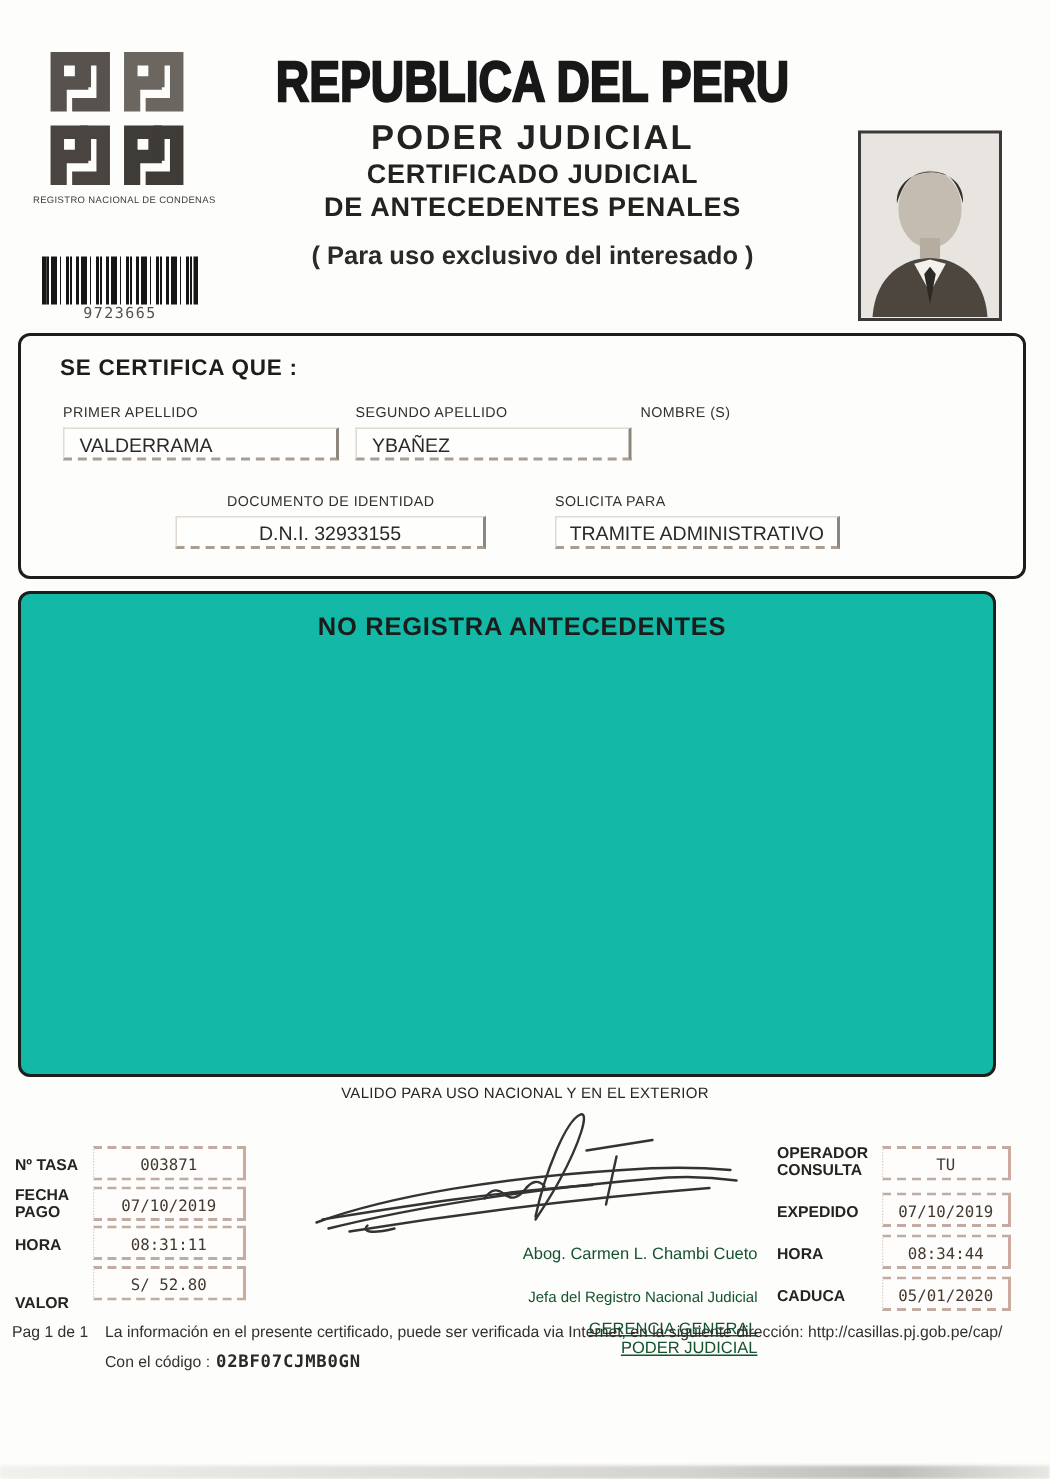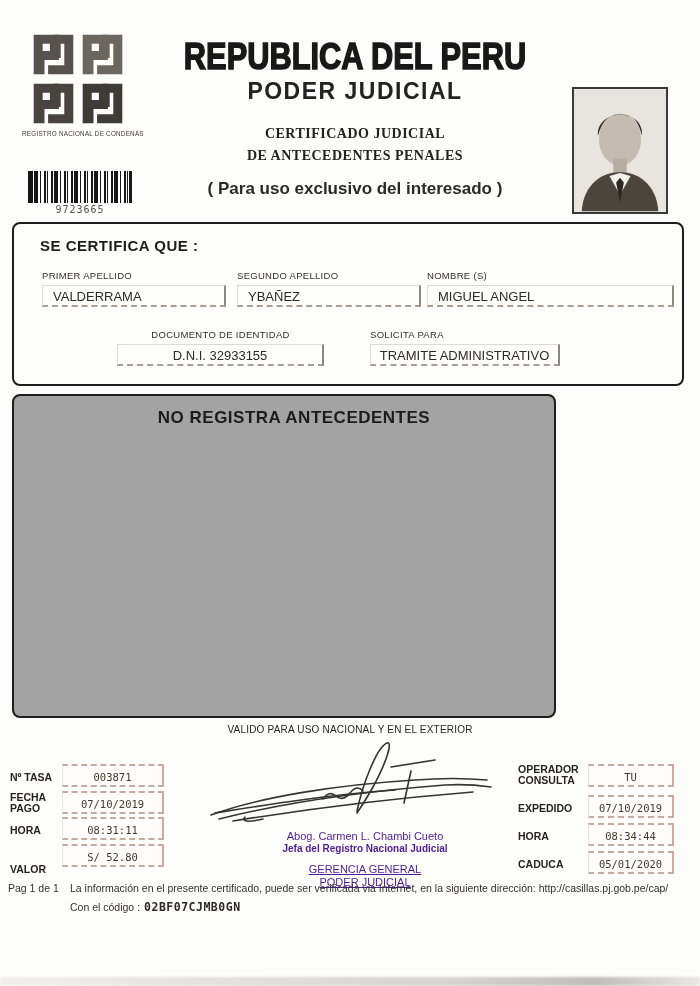--- a/index.html
+++ b/index.html
@@ -37,21 +37,21 @@
   }
 
   .header-text { position: absolute; left: 140px; top: 34px; width: 430px; text-align: center; }
   .main-title {
     font-size: 35px; font-weight: bold; color: #181818;
     letter-spacing: 0px; white-space: nowrap;
     transform: scaleX(0.88) scaleY(1.08); transform-origin: center top;
     -webkit-text-stroke: 1.4px #181818;
   }
   .sub-title { font-size: 23px; font-weight: bold; letter-spacing: 1.5px; margin-top: 4px; color: #222; }
-  .doc-title { font-size: 14px; font-weight: bold; letter-spacing: 0.5px; margin-top: 18px; line-height: 22px; color: #222; font-family: Liberation Serif, serif; }
+  .doc-title { font-size: 18px; font-weight: bold; letter-spacing: 0.5px; line-height: 22px; color: #222; }
   .usage-note { font-size: 17px; font-weight: bold; margin-top: 12px; color: #2a2a2a; }
   .resolution { font-size: 12.5px; font-weight: bold; margin-top: 8px; color: #2a2a2a; }
 
   .photo {
     position: absolute; left: 572px; top: 87px; width: 96px; height: 127px;
     border: 2px solid #3a3a3a; background: #efeeea;
   }
   .photo svg { display: block; width: 100%; height: 100%; }
 
   
@@ -72,22 +72,22 @@
     border-bottom: 2px dashed #a89e93;
     border-right: 2px solid #8d867d;
     background: #fefefc;
     white-space: nowrap; overflow: hidden;
   }
   .field-value-box.centered { text-align: center; padding-left: 0; }
   .field-label.centered { text-align: center; }
 
   
   .result-box {
-    position: absolute; left: 12px; top: 394px; width: 544px; height: 324px;
-    border: 2px solid #1d1d1d; border-radius: 8px; background: #a3a3a3; padding-left: 20px;
+    position: absolute; left: 12px; top: 394px; width: 652px; height: 324px;
+    border: 2px solid #1d1d1d; border-radius: 8px; background: #14b8a6; padding-left: 20px;
   }
   .result-text {
     margin-top: 12px; text-align: center;
     font-size: 17px; font-weight: bold; letter-spacing: 0.5px; color: #1c1c1c;
   }
 
   
   .validity-note {
     position: absolute; left: 0; top: 724px; width: 700px; text-align: center;
     font-size: 10px; color: #262626; letter-spacing: 0.2px;
@@ -105,23 +105,23 @@
     font-family: "DejaVu Sans Mono", monospace; font-size: 10.5px; color: #43392f;
     border-top: 2px dashed #c2aba0; border-bottom: 2px dashed #c2aba0;
     border-right: 2px solid #cdaa9e; border-left: 1px dotted #e0cfc6;
     background: #fefdfb;
   }
   .pay-label { left: 10px; width: 52px; }
   .pay-box { left: 62px; width: 102px; }
   .iss-label { left: 518px; width: 64px; }
   .iss-box { left: 588px; width: 86px; }
 
-  .signatory { position: absolute; left: 225px; top: 830px; width: 280px; text-align: center; color: #4c1d95; }
+  .signatory { position: absolute; left: 225px; top: 830px; width: 280px; text-align: right; color: #14532d; }
   .signatory-name { font-size: 11px; }
-  .signatory-title { font-size: 10px; font-weight: bold; margin-top: 1px; }
+  .signatory-title { font-size: 10px; font-weight: normal; margin-top: 18px; }
   .signatory-org { font-size: 11px; margin-top: 9px; line-height: 13px; text-decoration: underline; }
 
   .footer-page { position: absolute; left: 8px; top: 882px; font-size: 10.5px; color: #33312e; }
   .footer-note { position: absolute; left: 70px; top: 882px; width: 625px; font-size: 10.5px; color: #33312e; }
   .footer-code-line { position: absolute; left: 70px; top: 900px; font-size: 10.5px; color: #33312e; }
   .footer-code {
     font-family: "DejaVu Sans Mono", monospace; font-size: 11.5px; font-weight: bold;
     color: #2c2a27; letter-spacing: 0.5px; margin-left: 4px;
   }
 
@@ -192,21 +192,20 @@
     <div class="field" style="left:28px; top:46px; width:184px;">
       <div class="field-label">PRIMER APELLIDO</div>
       <div class="field-value-box">VALDERRAMA</div>
     </div>
     <div class="field" style="left:223px; top:46px; width:184px;">
       <div class="field-label">SEGUNDO APELLIDO</div>
       <div class="field-value-box">YBAÑEZ</div>
     </div>
     <div class="field" style="left:413px; top:46px; width:247px;">
       <div class="field-label">NOMBRE (S)</div>
-      <div class="field-value-box">MIGUEL ANGEL</div>
     </div>
     <div class="field" style="left:103px; top:105px; width:207px;">
       <div class="field-label centered">DOCUMENTO DE IDENTIDAD</div>
       <div class="field-value-box centered">D.N.I. 32933155</div>
     </div>
     <div class="field" style="left:356px; top:105px; width:190px;">
       <div class="field-label">SOLICITA PARA</div>
       <div class="field-value-box centered">TRAMITE ADMINISTRATIVO</div>
     </div>
   </div>

